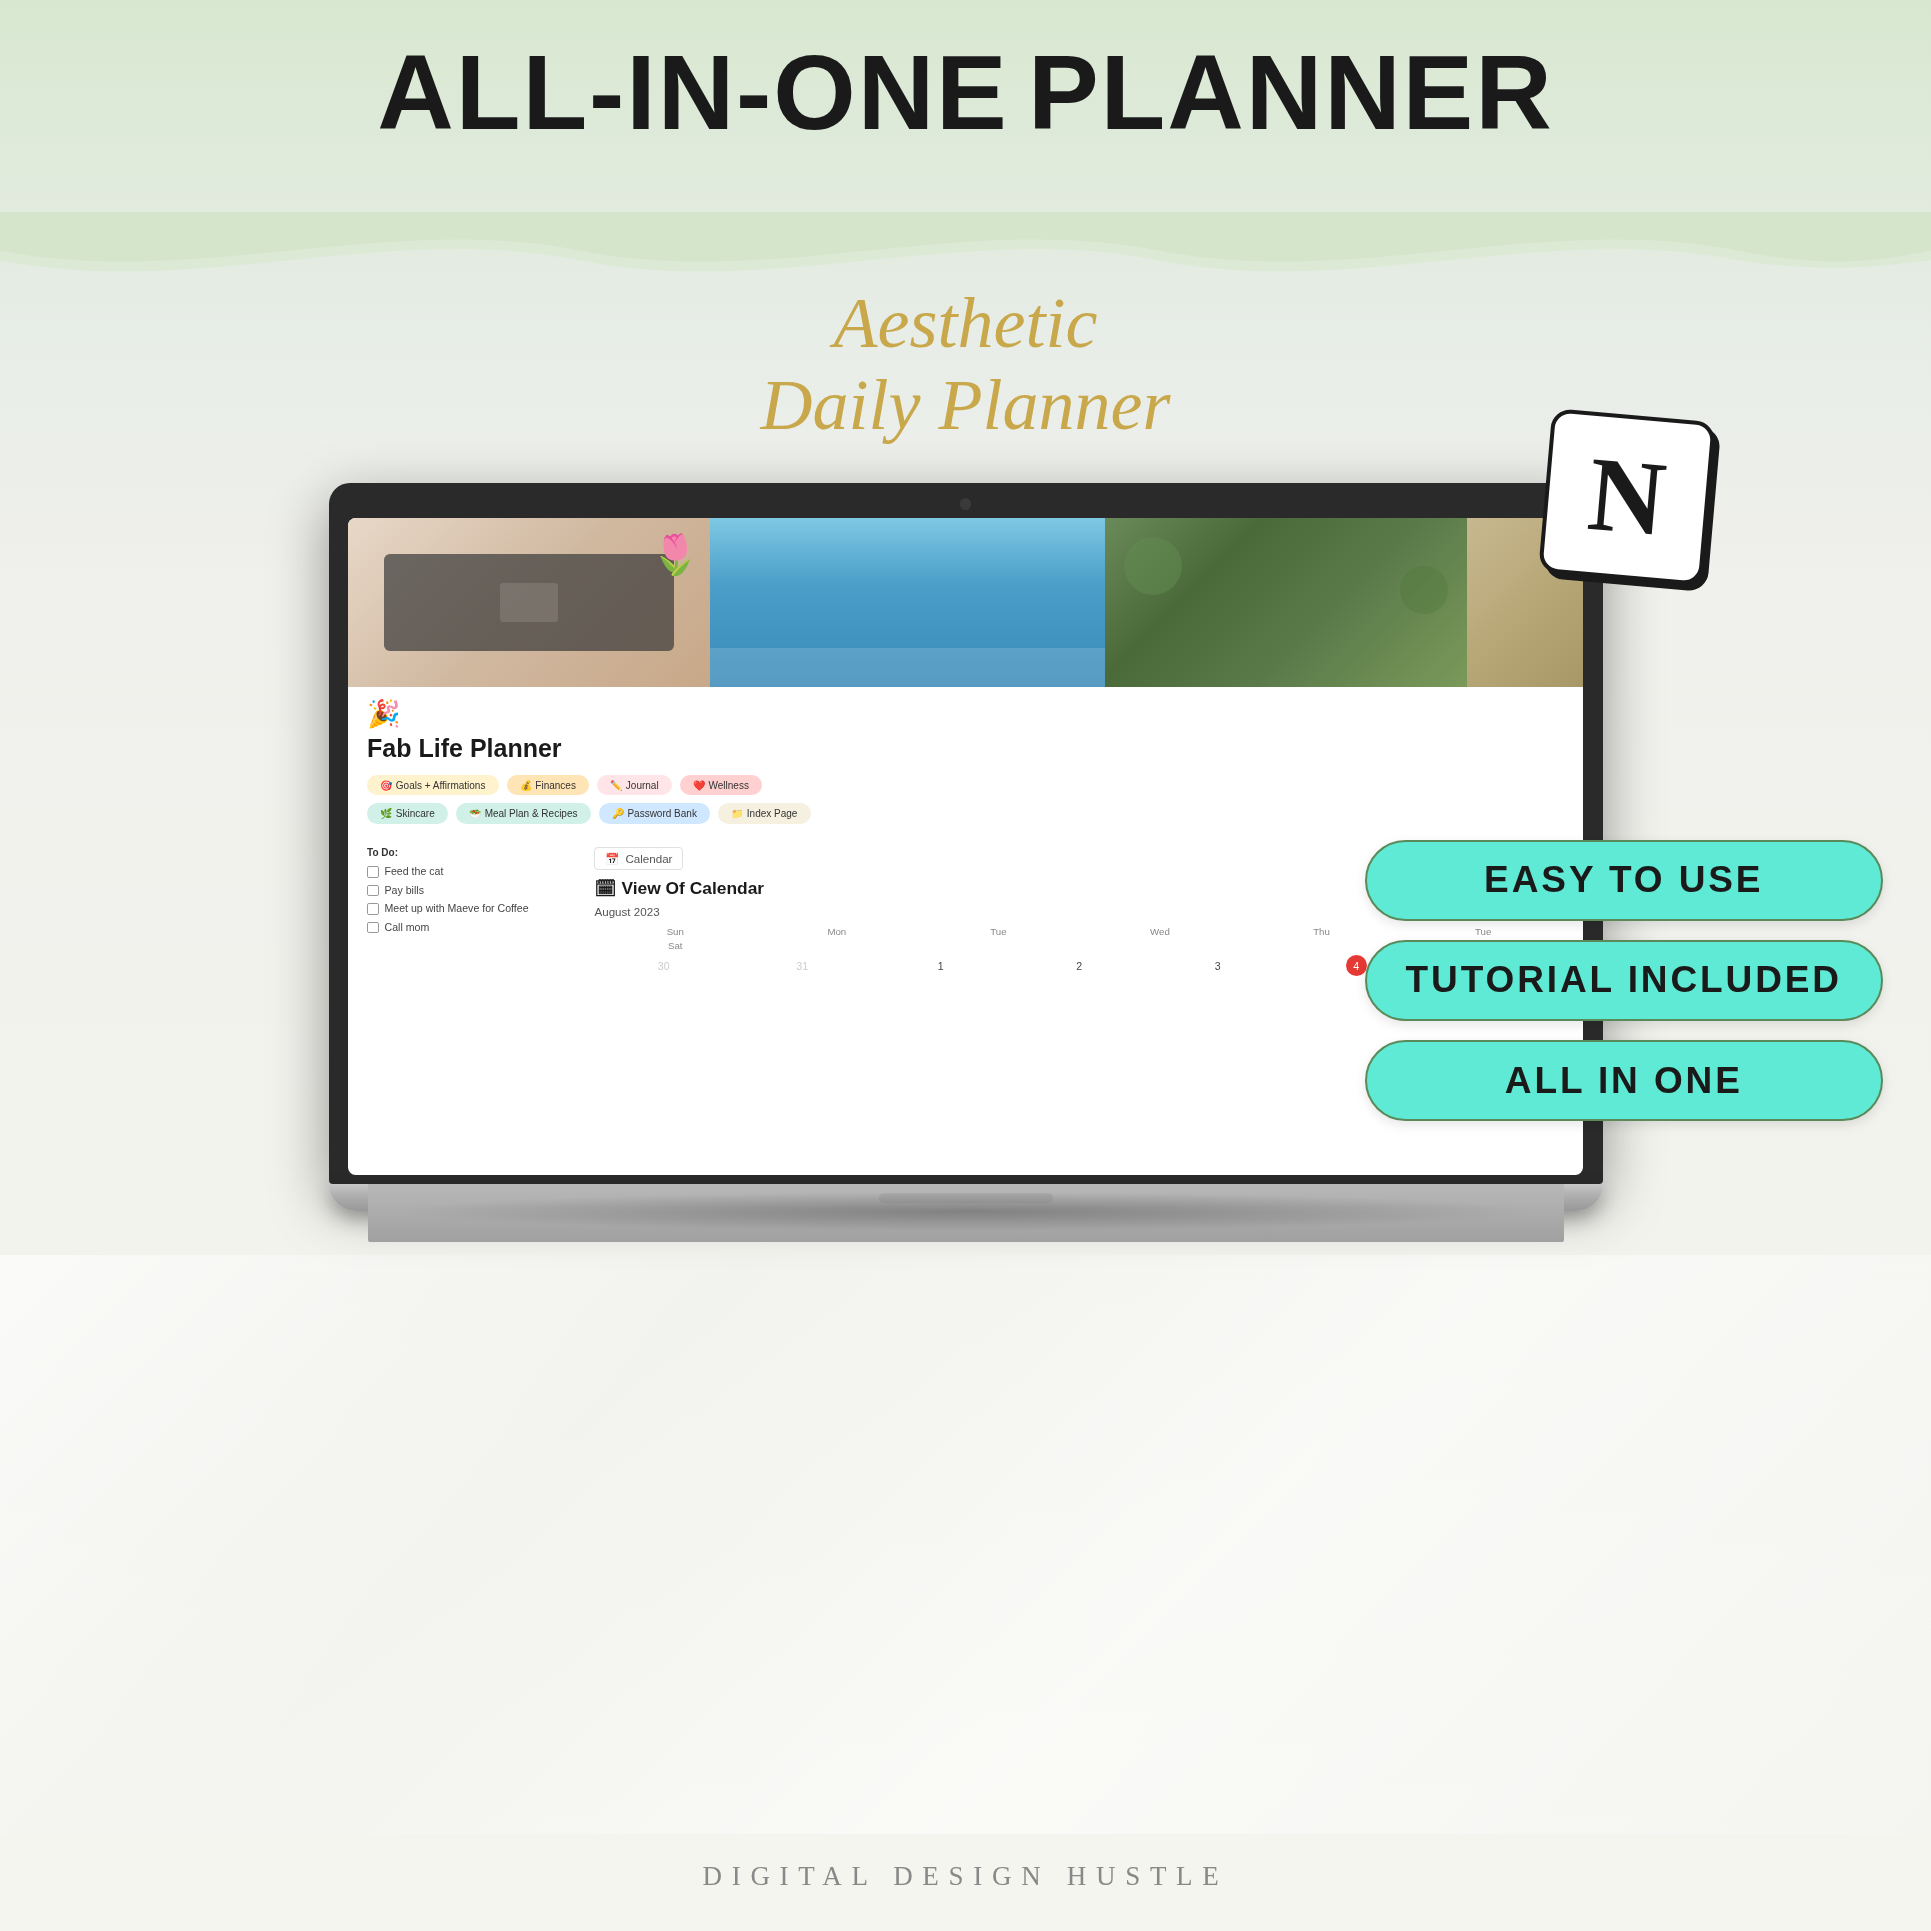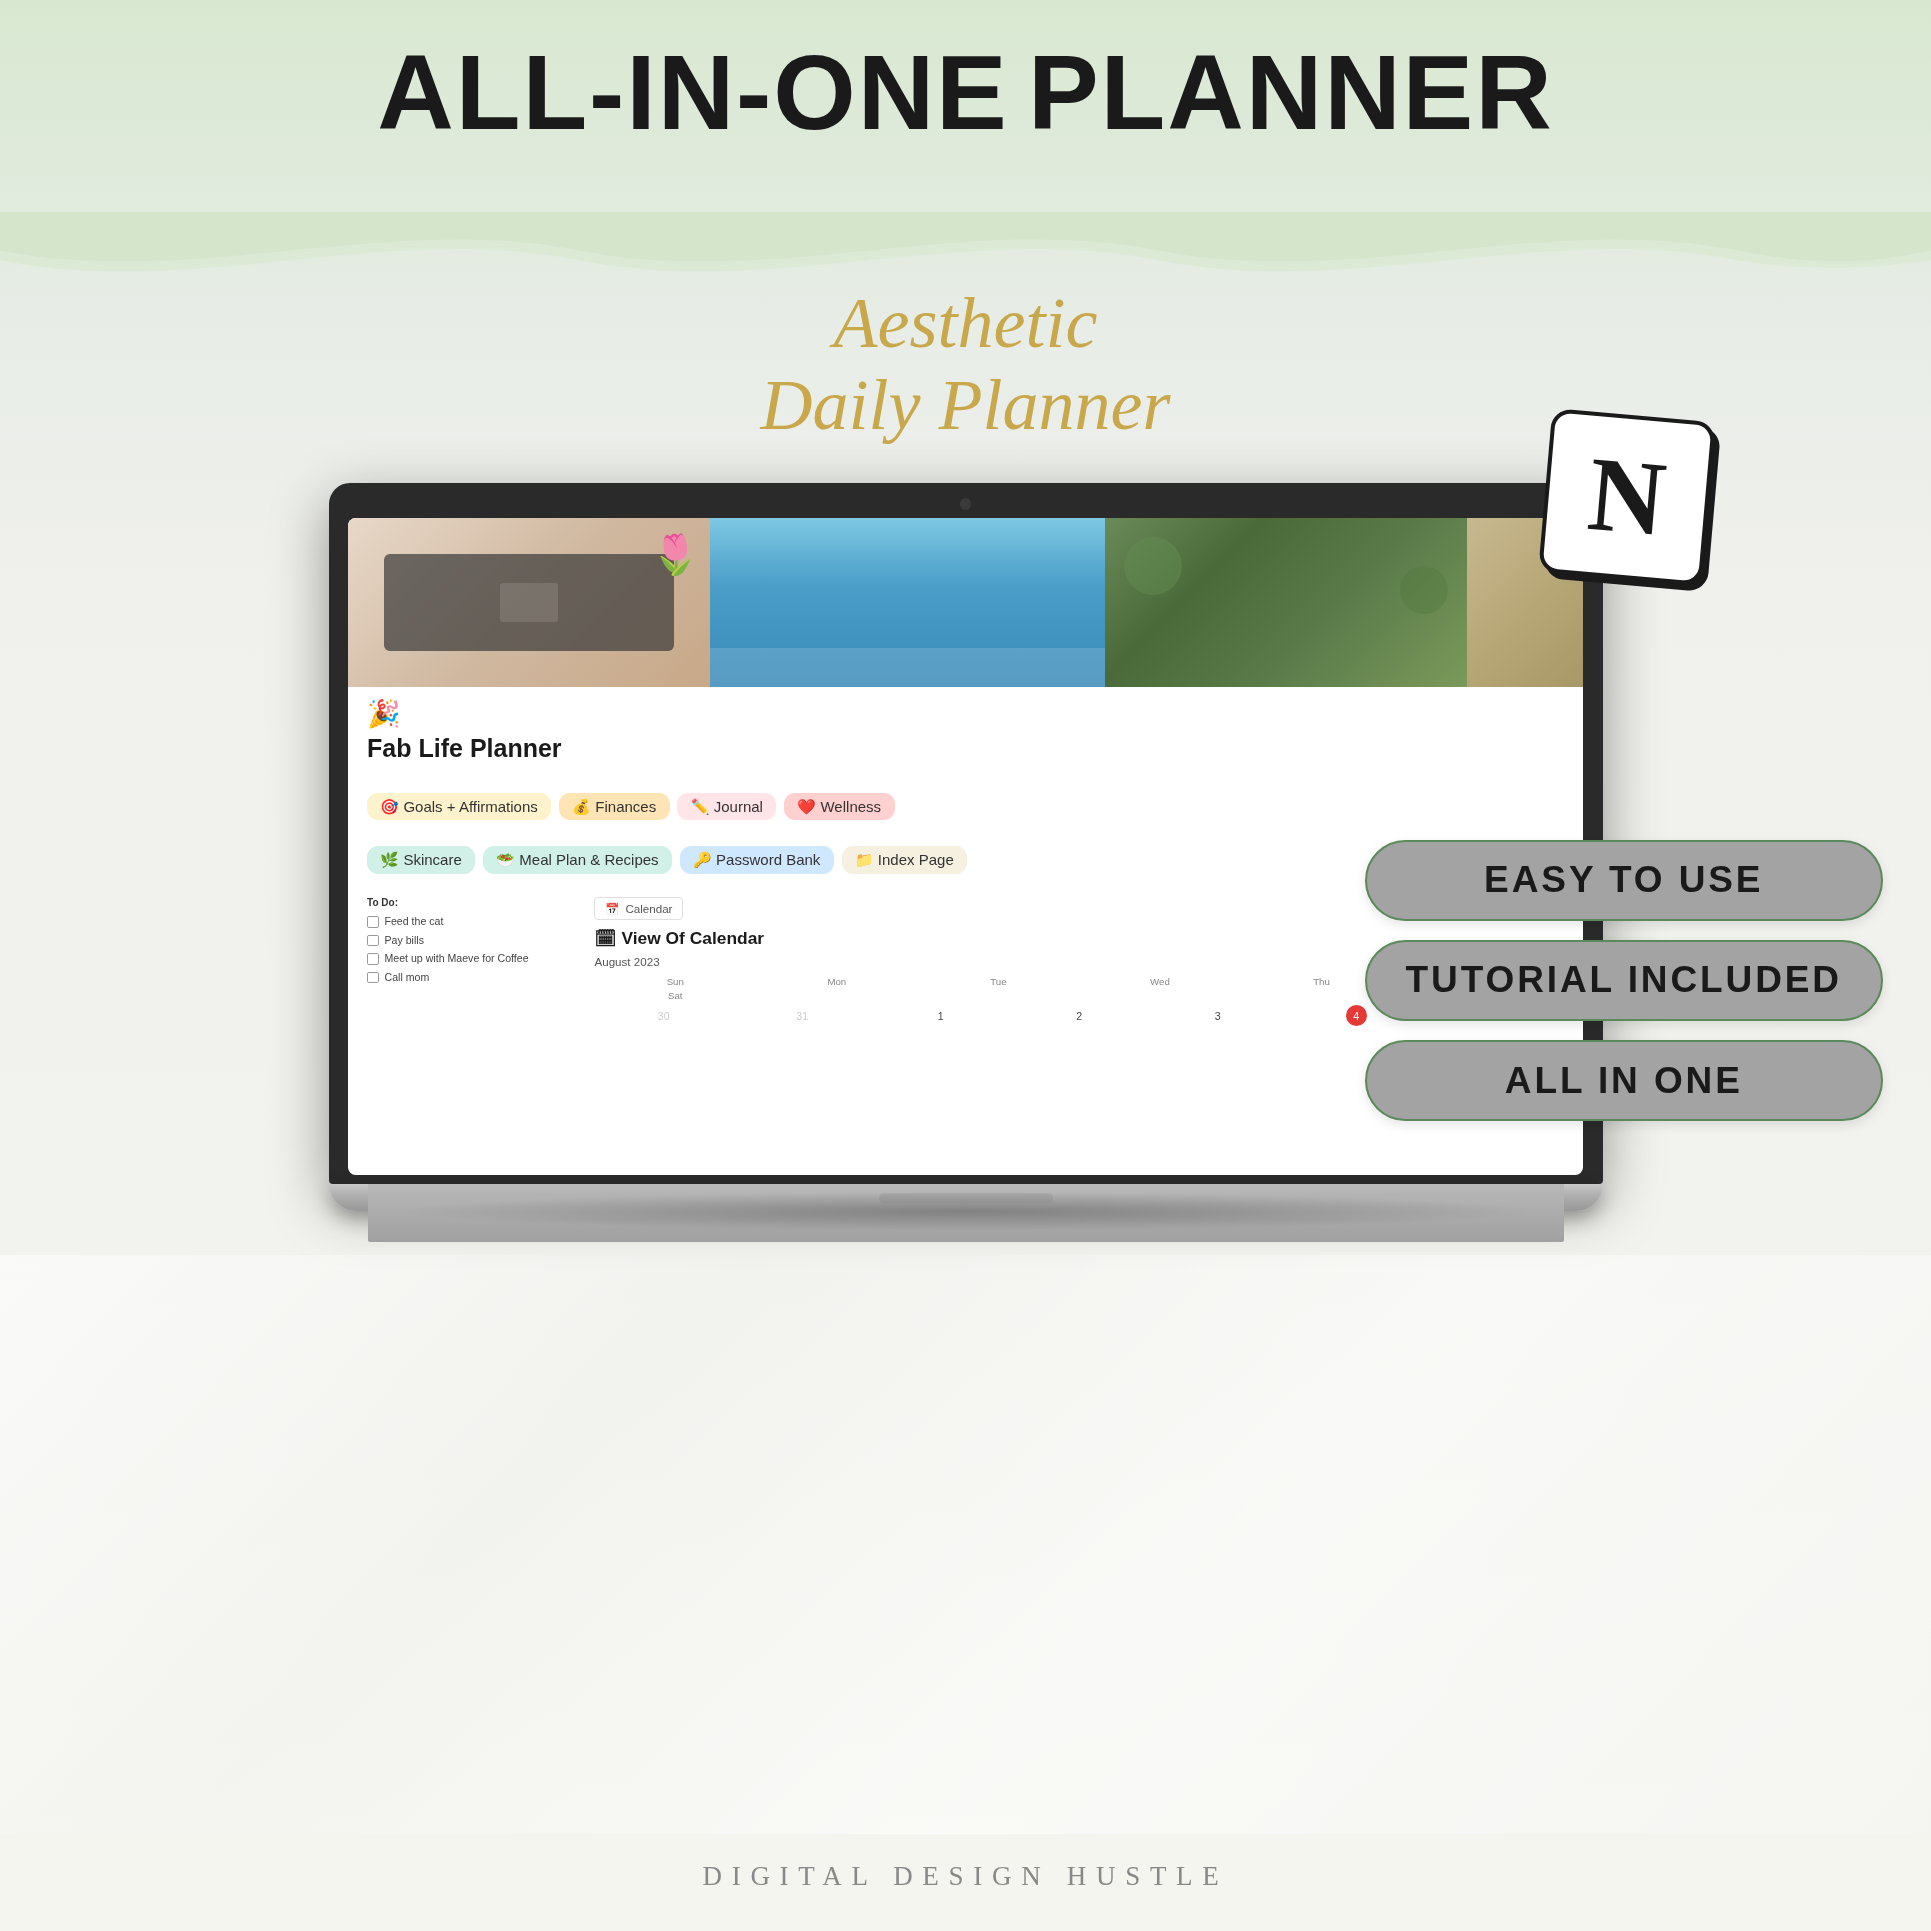--- a/index.html
+++ b/index.html
@@ -203,25 +203,24 @@
     
     .nav-buttons {
       display: flex;
       gap: 7.7px;
       flex-wrap: wrap;
       margin-bottom: 7.7px;
     }
     .nav-btn {
       padding: 4.8px 13.5px;
       border-radius: 11px;
-      font-size: 15px;
+      font-size: 10px;
       font-weight: 500;
       color: #333;
       white-space: nowrap;
-      margin-top: 18px;
     }
     .nav-btn-yellow { background: #FFF3CD; }
     .nav-btn-orange { background: #FFE4B5; }
     .nav-btn-pink { background: #FFE4E8; }
     .nav-btn-red { background: #FFD0D0; }
     .nav-btn-teal { background: #D0F0E8; }
     .nav-btn-blue { background: #D0E8FF; }
     .nav-btn-cream { background: #F5F0E0; }
 
     
@@ -338,21 +337,21 @@
     .feature-badges {
       position: absolute;
       right: 48px;
       top: 840px;
       z-index: 25;
       display: flex;
       flex-direction: column;
       gap: 19.3px;
     }
     .feature-badge {
-      background: #a3a3a3;
+      background: #5eead4;
       border: 2.9px solid #5a8a5a;
       border-radius: 48px;
       padding: 17.4px 39px;
       font-size: 37px;
       font-weight: 800;
       color: #1a1a1a;
       letter-spacing: 2.9px;
       text-align: center;
       font-family: 'Arial Black', 'Arial', sans-serif;
       min-width: 463px;

